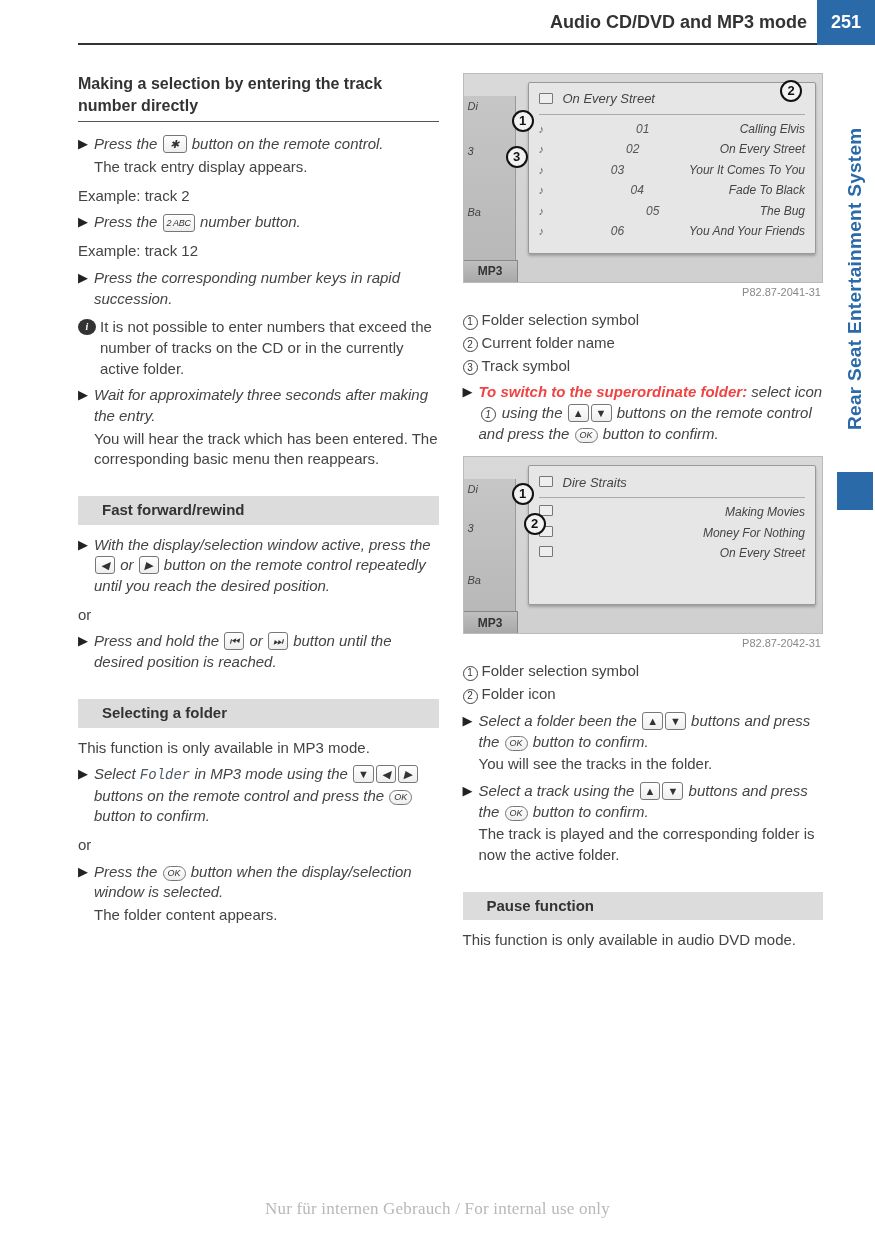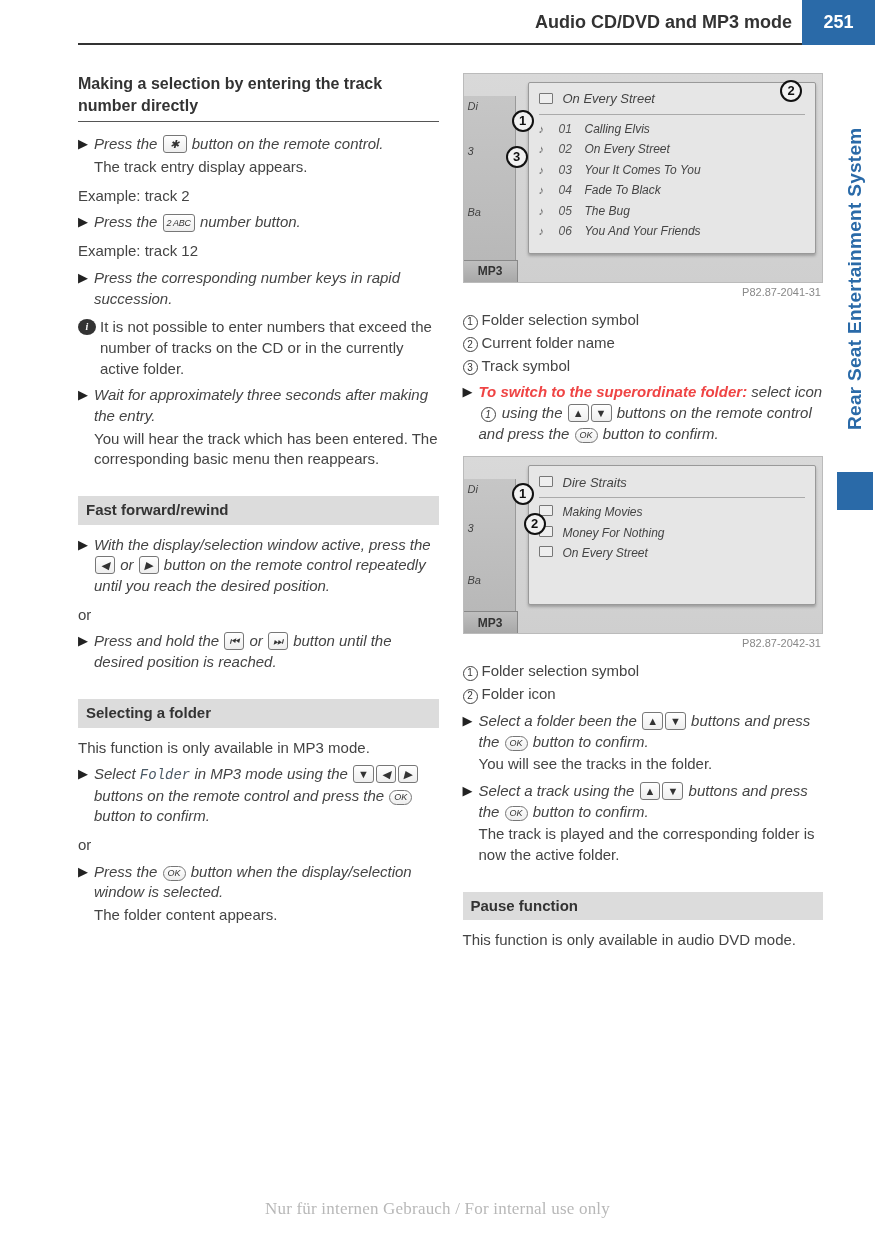--- a/index.html
+++ b/index.html
@@ -28,21 +28,21 @@
     flex: 1;
     text-align: right;
     margin-left: 78px;
   }
   .page-num {
     background: #2a6aa8;
     color: #fff;
     font-weight: 700;
     font-size: 18px;
     padding: 12px 14px 10px;
-    width: 73px;
+    width: 58px;
     text-align: center;
   }
   .side-tab {
     position: absolute;
     right: 0;
     top: 90px;
     width: 40px;
     height: 420px;
     display: flex;
     flex-direction: column;
@@ -84,21 +84,21 @@
     border-bottom: 1.5px solid #555;
     padding-bottom: 4px;
     margin-bottom: 12px;
   }
   .sect-title.first { margin-top: 0; }
 
   .sect-bar {
     background: #dcdcdc;
     font-weight: 700;
     font-size: 15px;
-    padding: 4px 8px;
+    padding: 4px 24px;
     margin: 26px 0 10px;
     color: #333;
   }
 
   .step {
     display: flex;
     margin: 6px 0 2px;
   }
   .step .arrow {
     flex: 0 0 16px;
@@ -217,20 +217,21 @@
     color: #444;
     font-weight: 500;
   }
   .fig-list-row {
     font-style: italic;
     font-size: 12px;
     color: #444;
     display: flex;
     gap: 6px;
     padding: 2px 0;
+    justify-content: space-between;
   }
   .fig-num { font-style: italic; color:#555; font-size:12px; width:20px; }
   .callout {
     position: absolute;
     width: 22px;
     height: 22px;
     border: 2.5px solid #111;
     background: #f2f2f2;
     border-radius: 50%;
     font-size: 13px;

